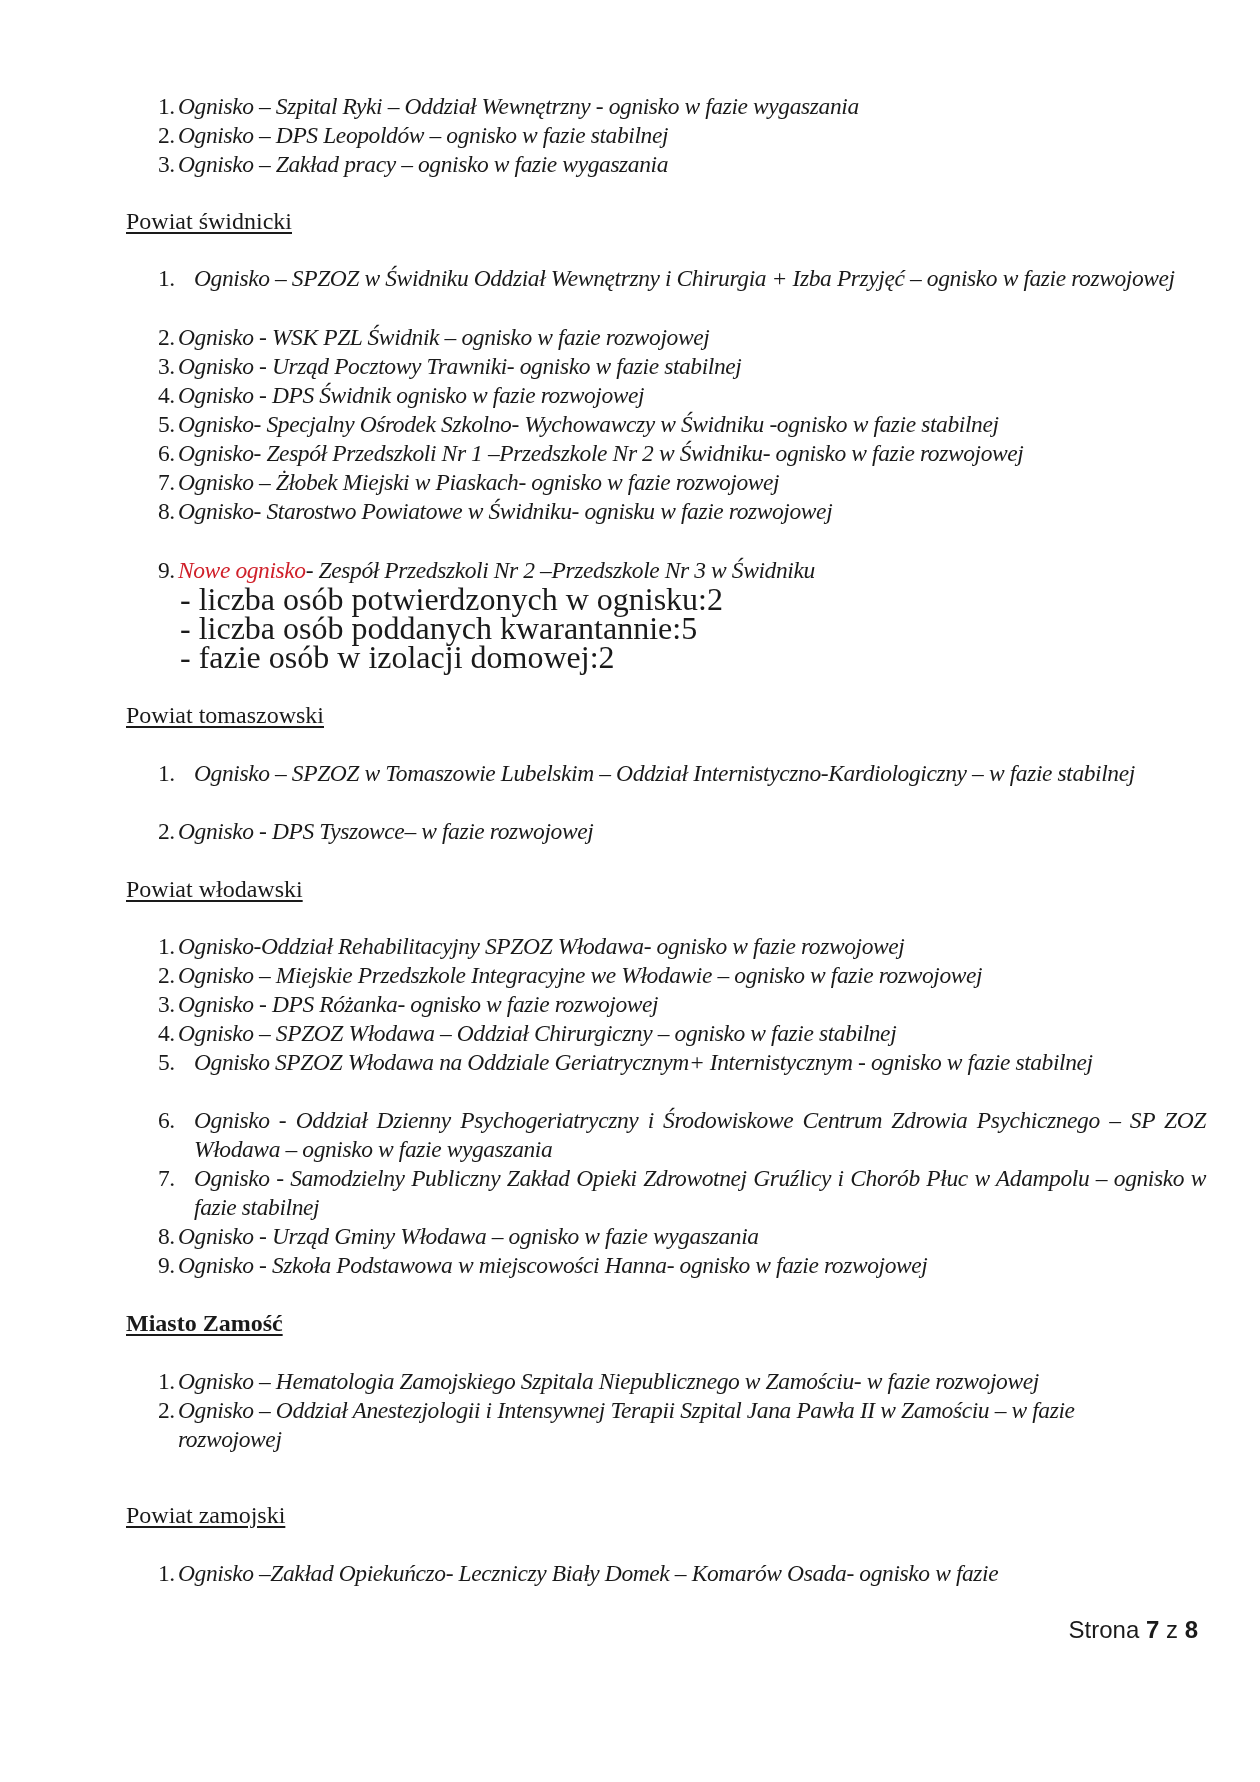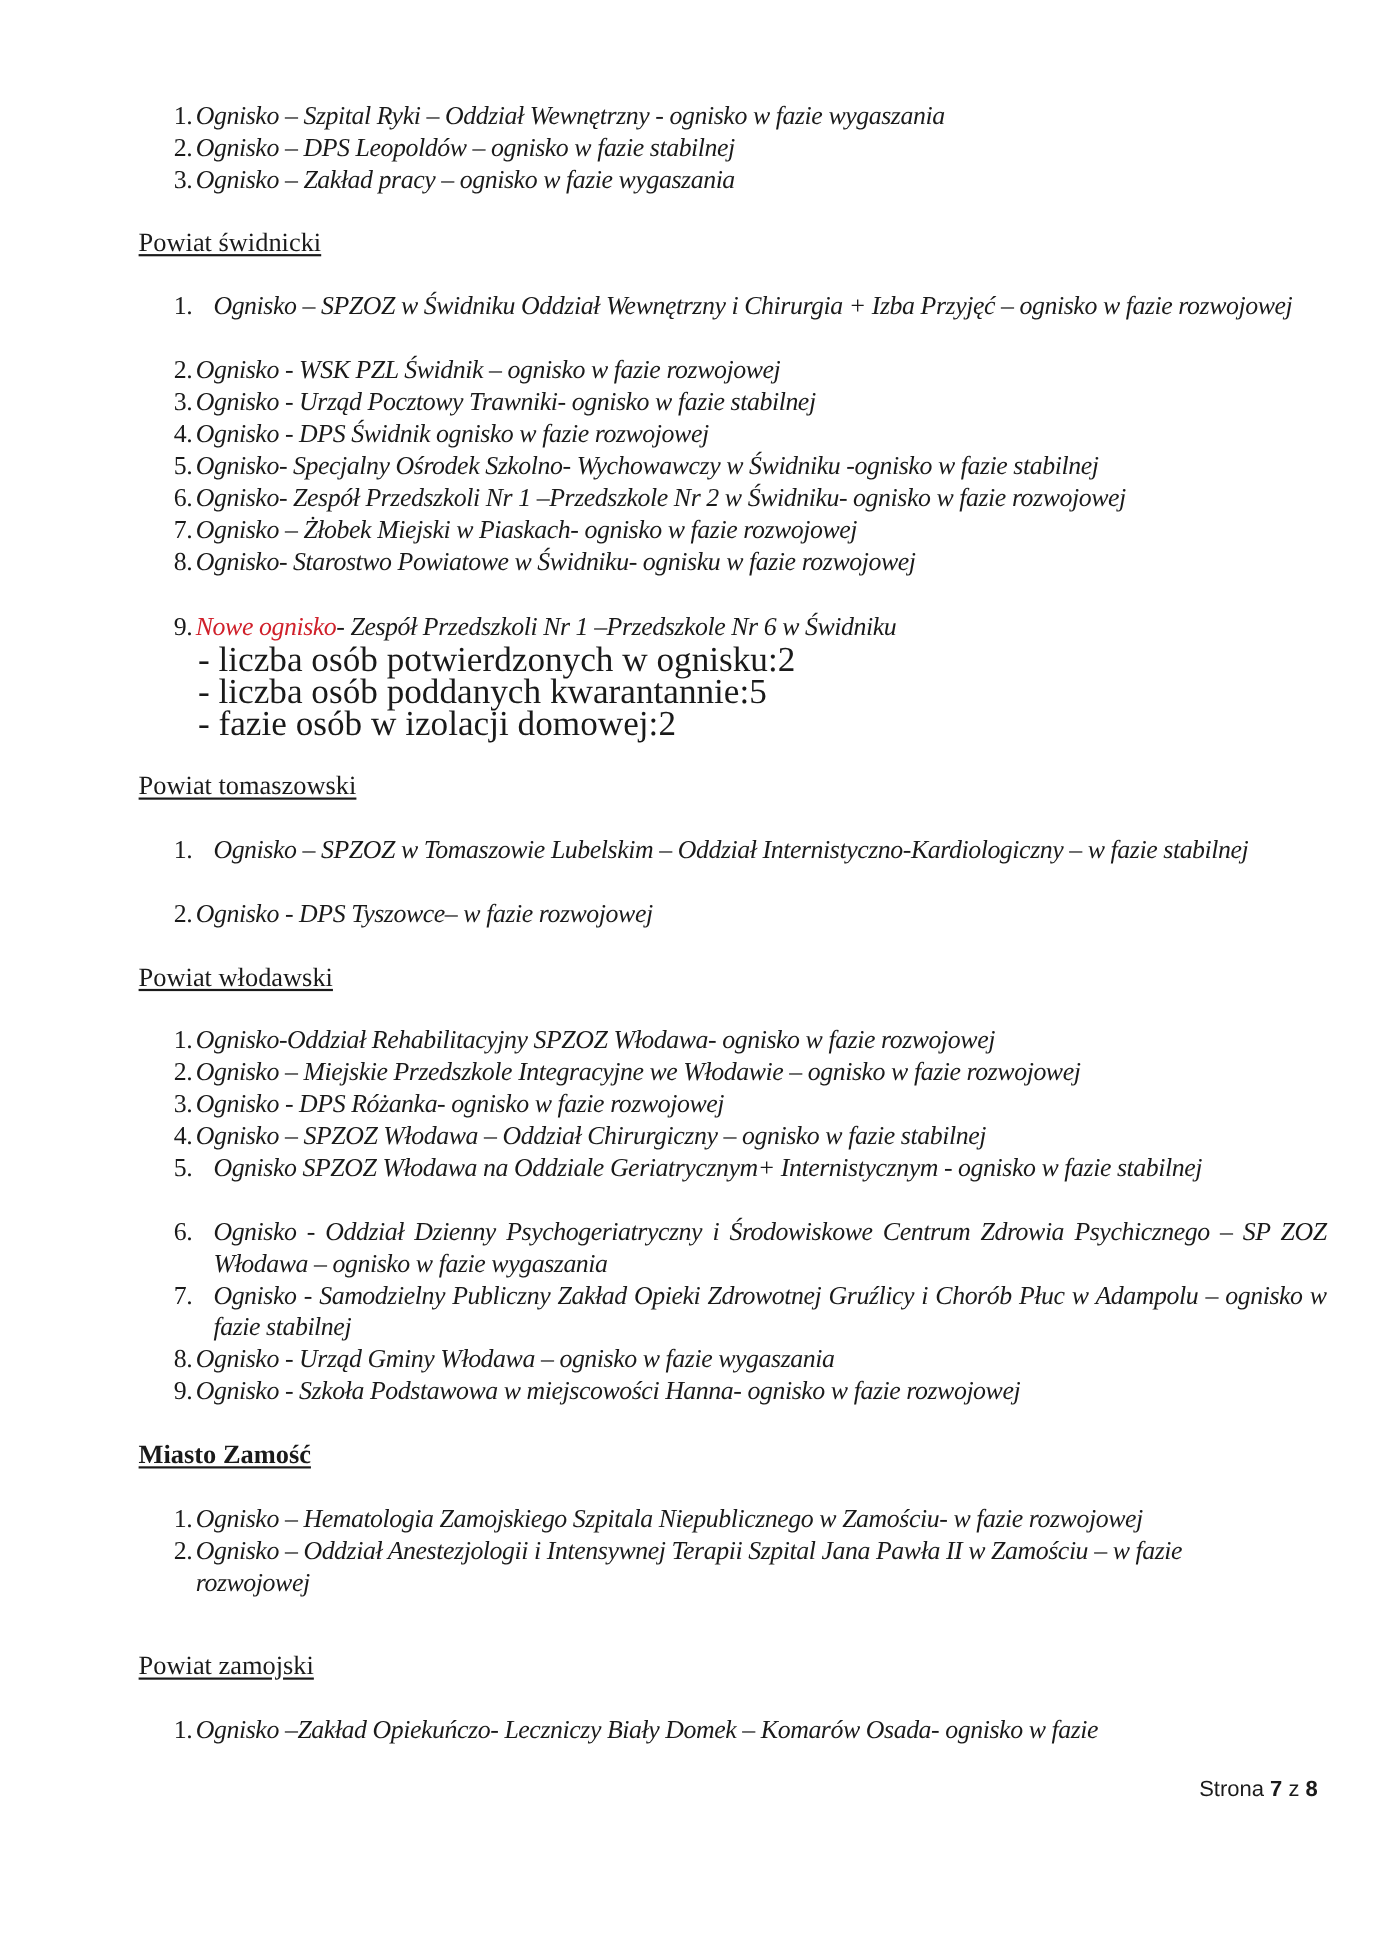--- a/index.html
+++ b/index.html
@@ -9,21 +9,21 @@
   .heading { position: absolute; left: 124px; font-size: 24px; text-decoration: underline;
              text-underline-offset: 3px; font-style: normal; margin: 2px; }
   .item { position: absolute; left: 158px; width: 1048px; font-size: 23.5px; line-height: 29px;
           font-style: italic; letter-spacing: -0.4px; }
   .item .num { position: absolute; left: 0; font-style: normal; }
   .item .text { display: block; margin-left: 36px; text-align: justify; }
   .item .text.nojust { text-align: left; margin-left: 20px; }
   .red { color: #d0202a; }
   .sub { position: absolute; left: 180px; font-size: 32px; font-style: normal; line-height: 29px; }
   .footer { position: absolute; right: 62px; top: 1616px; font-family: "Liberation Sans", sans-serif;
-            font-size: 20px; color: #1a1a1a; }
+            font-size: 24px; color: #1a1a1a; }
   .footer b { font-weight: bold; }
 </style>
 </head>
 <body>
 
 <div class="page">
 
   <div class="item" style="top:92px">
     <span class="num">1.</span>
     <span class="text nojust">Ognisko – Szpital Ryki – Oddział Wewnętrzny - ognisko w fazie wygaszania</span>
@@ -67,21 +67,21 @@
     <span class="num">7.</span>
     <span class="text nojust">Ognisko – Żłobek Miejski w Piaskach- ognisko w fazie rozwojowej</span>
   </div>
   <div class="item" style="top:497px">
     <span class="num">8.</span>
     <span class="text nojust">Ognisko- Starostwo Powiatowe w Świdniku- ognisku w fazie rozwojowej</span>
   </div>
 
   <div class="item" style="top:556px">
     <span class="num">9.</span>
-    <span class="text nojust"><span class="red">Nowe ognisko</span><span>- Zespół Przedszkoli Nr 1 –Przedszkole Nr 6 w Świdniku</span></span>
+    <span class="text nojust"><span class="red">Nowe ognisko</span><span>- Zespół Przedszkoli Nr 2 –Przedszkole Nr 3 w Świdniku</span></span>
   </div>
   <div class="sub" style="top:585px">- liczba osób potwierdzonych w ognisku:2</div>
   <div class="sub" style="top:614px">- liczba osób poddanych kwarantannie:5</div>
   <div class="sub" style="top:643px">- fazie osób w izolacji domowej:2</div>
 
   <h2 class="heading" style="top:700px; font-weight:normal;">Powiat tomaszowski</h2>
   <div class="item" style="top:759px">
     <span class="num">1.</span>
     <span class="text">Ognisko – SPZOZ w Tomaszowie Lubelskim – Oddział Internistyczno-Kardiologiczny – w fazie stabilnej</span>
   </div>

